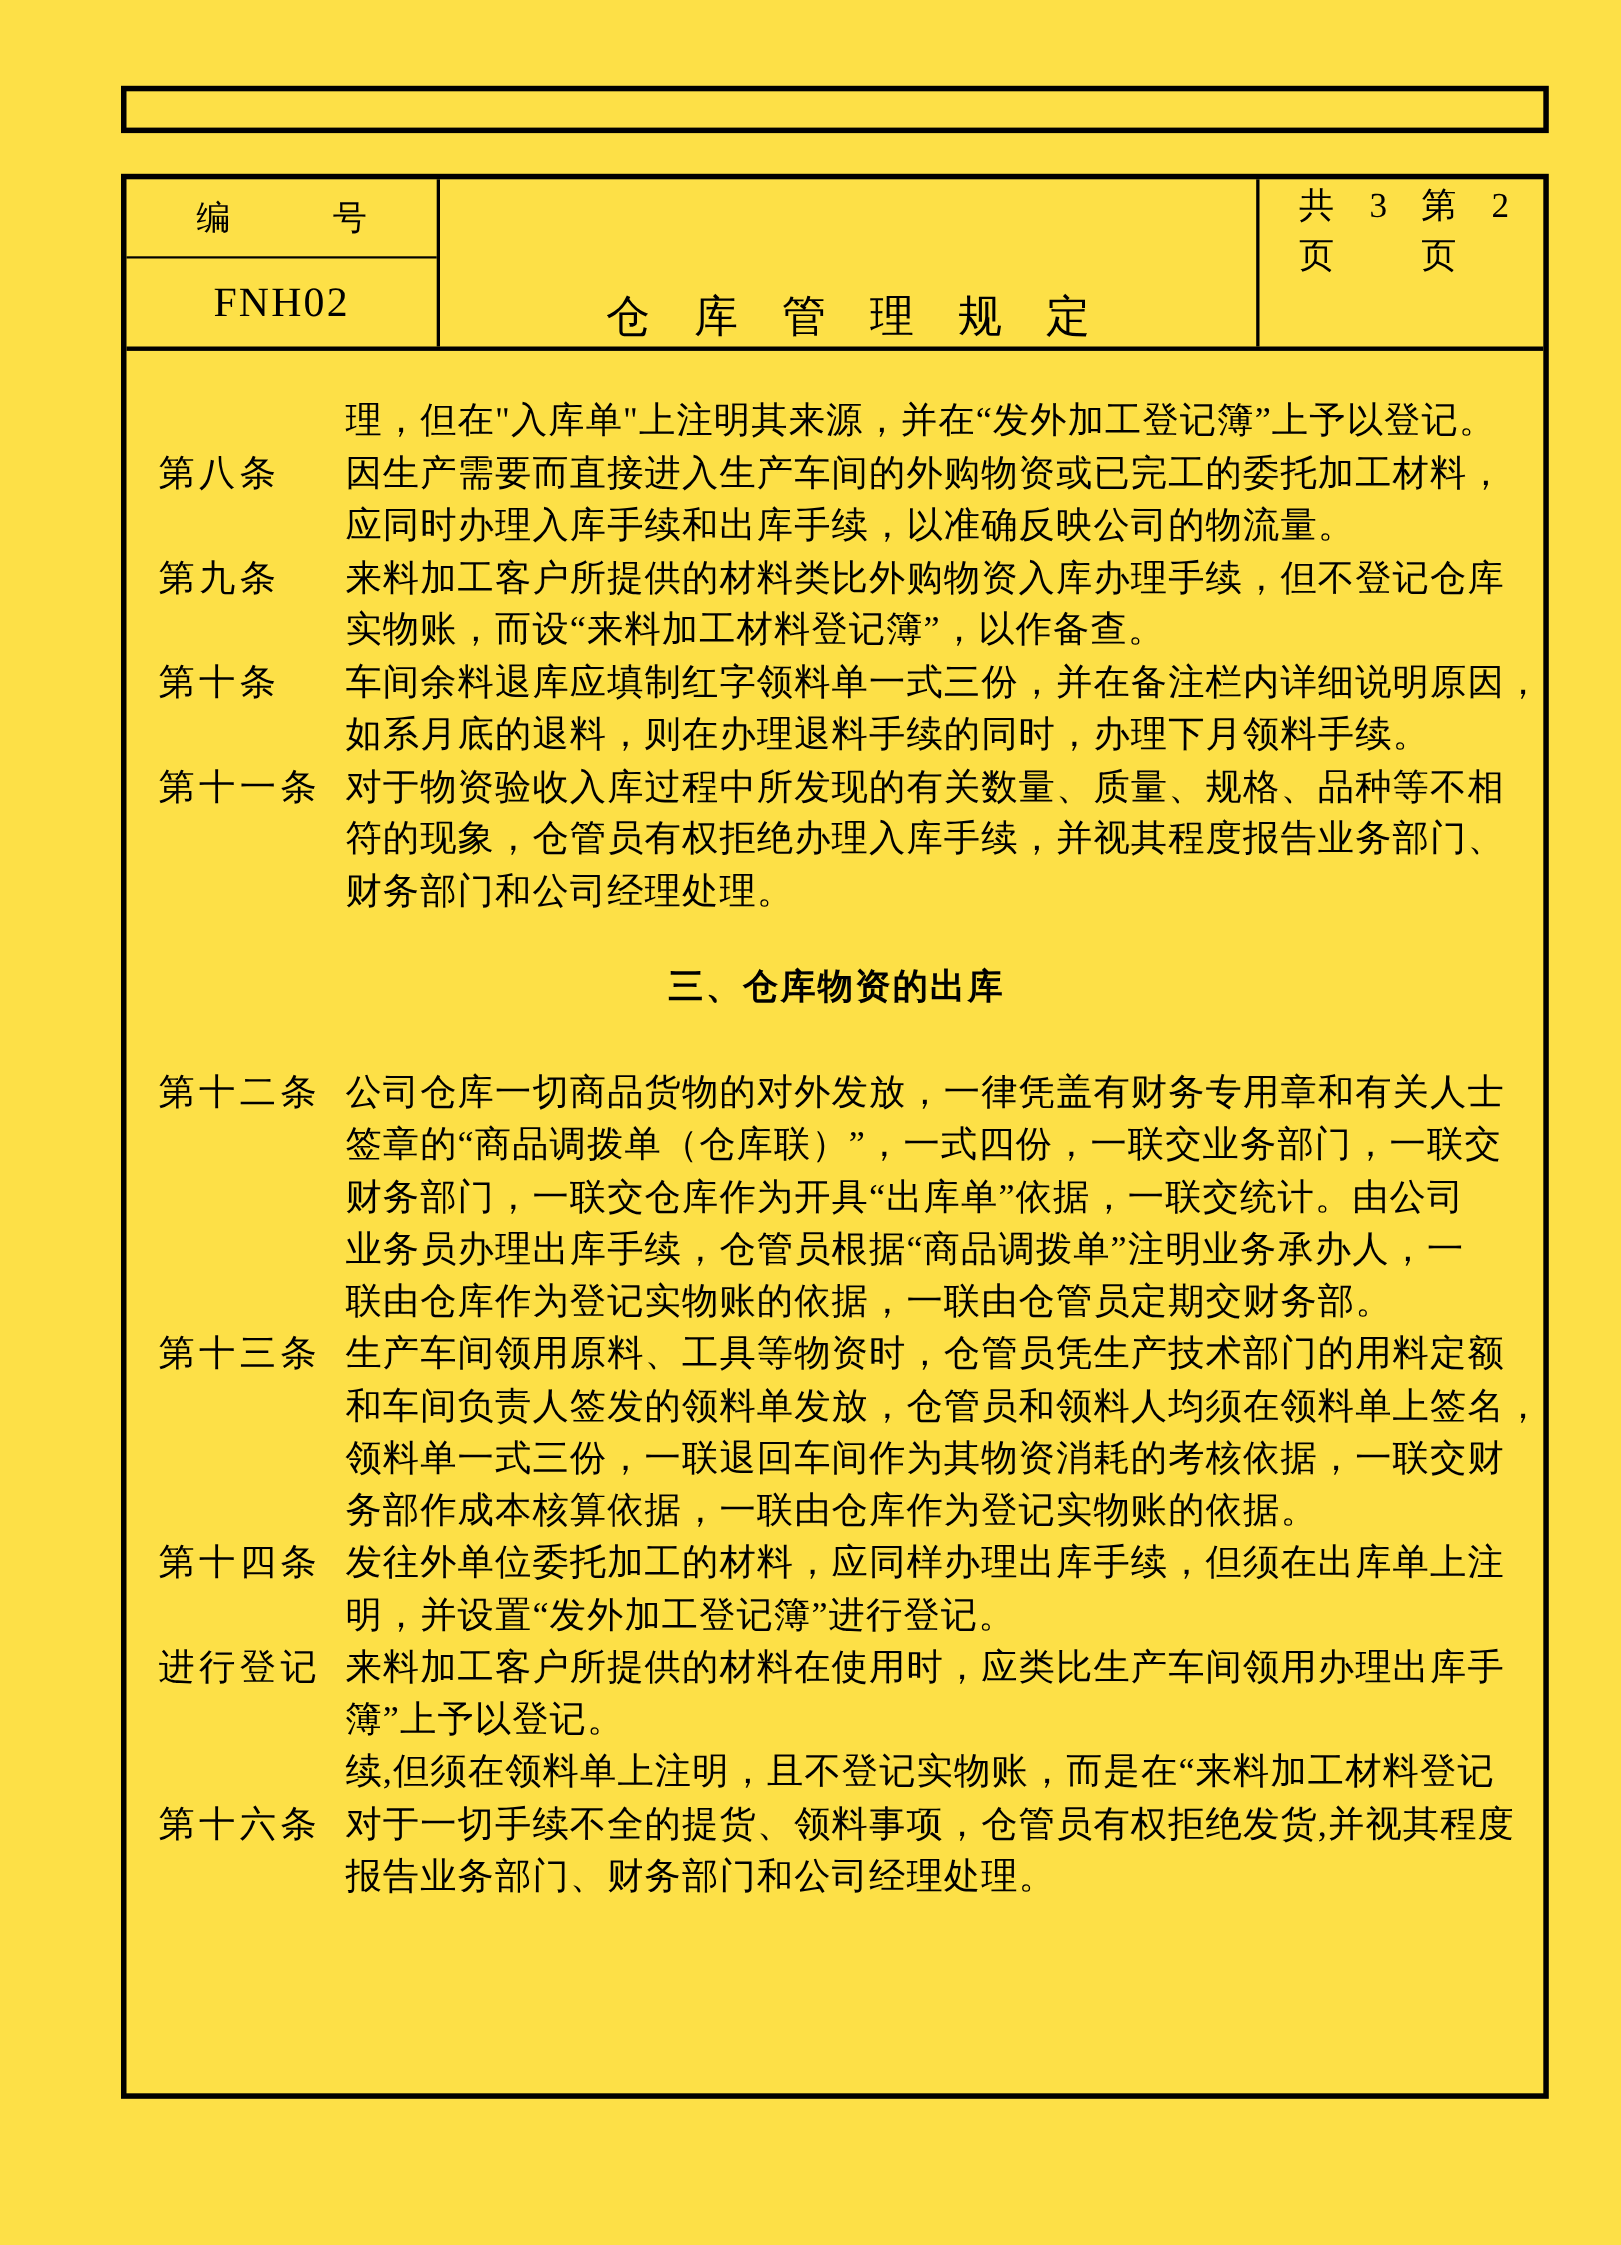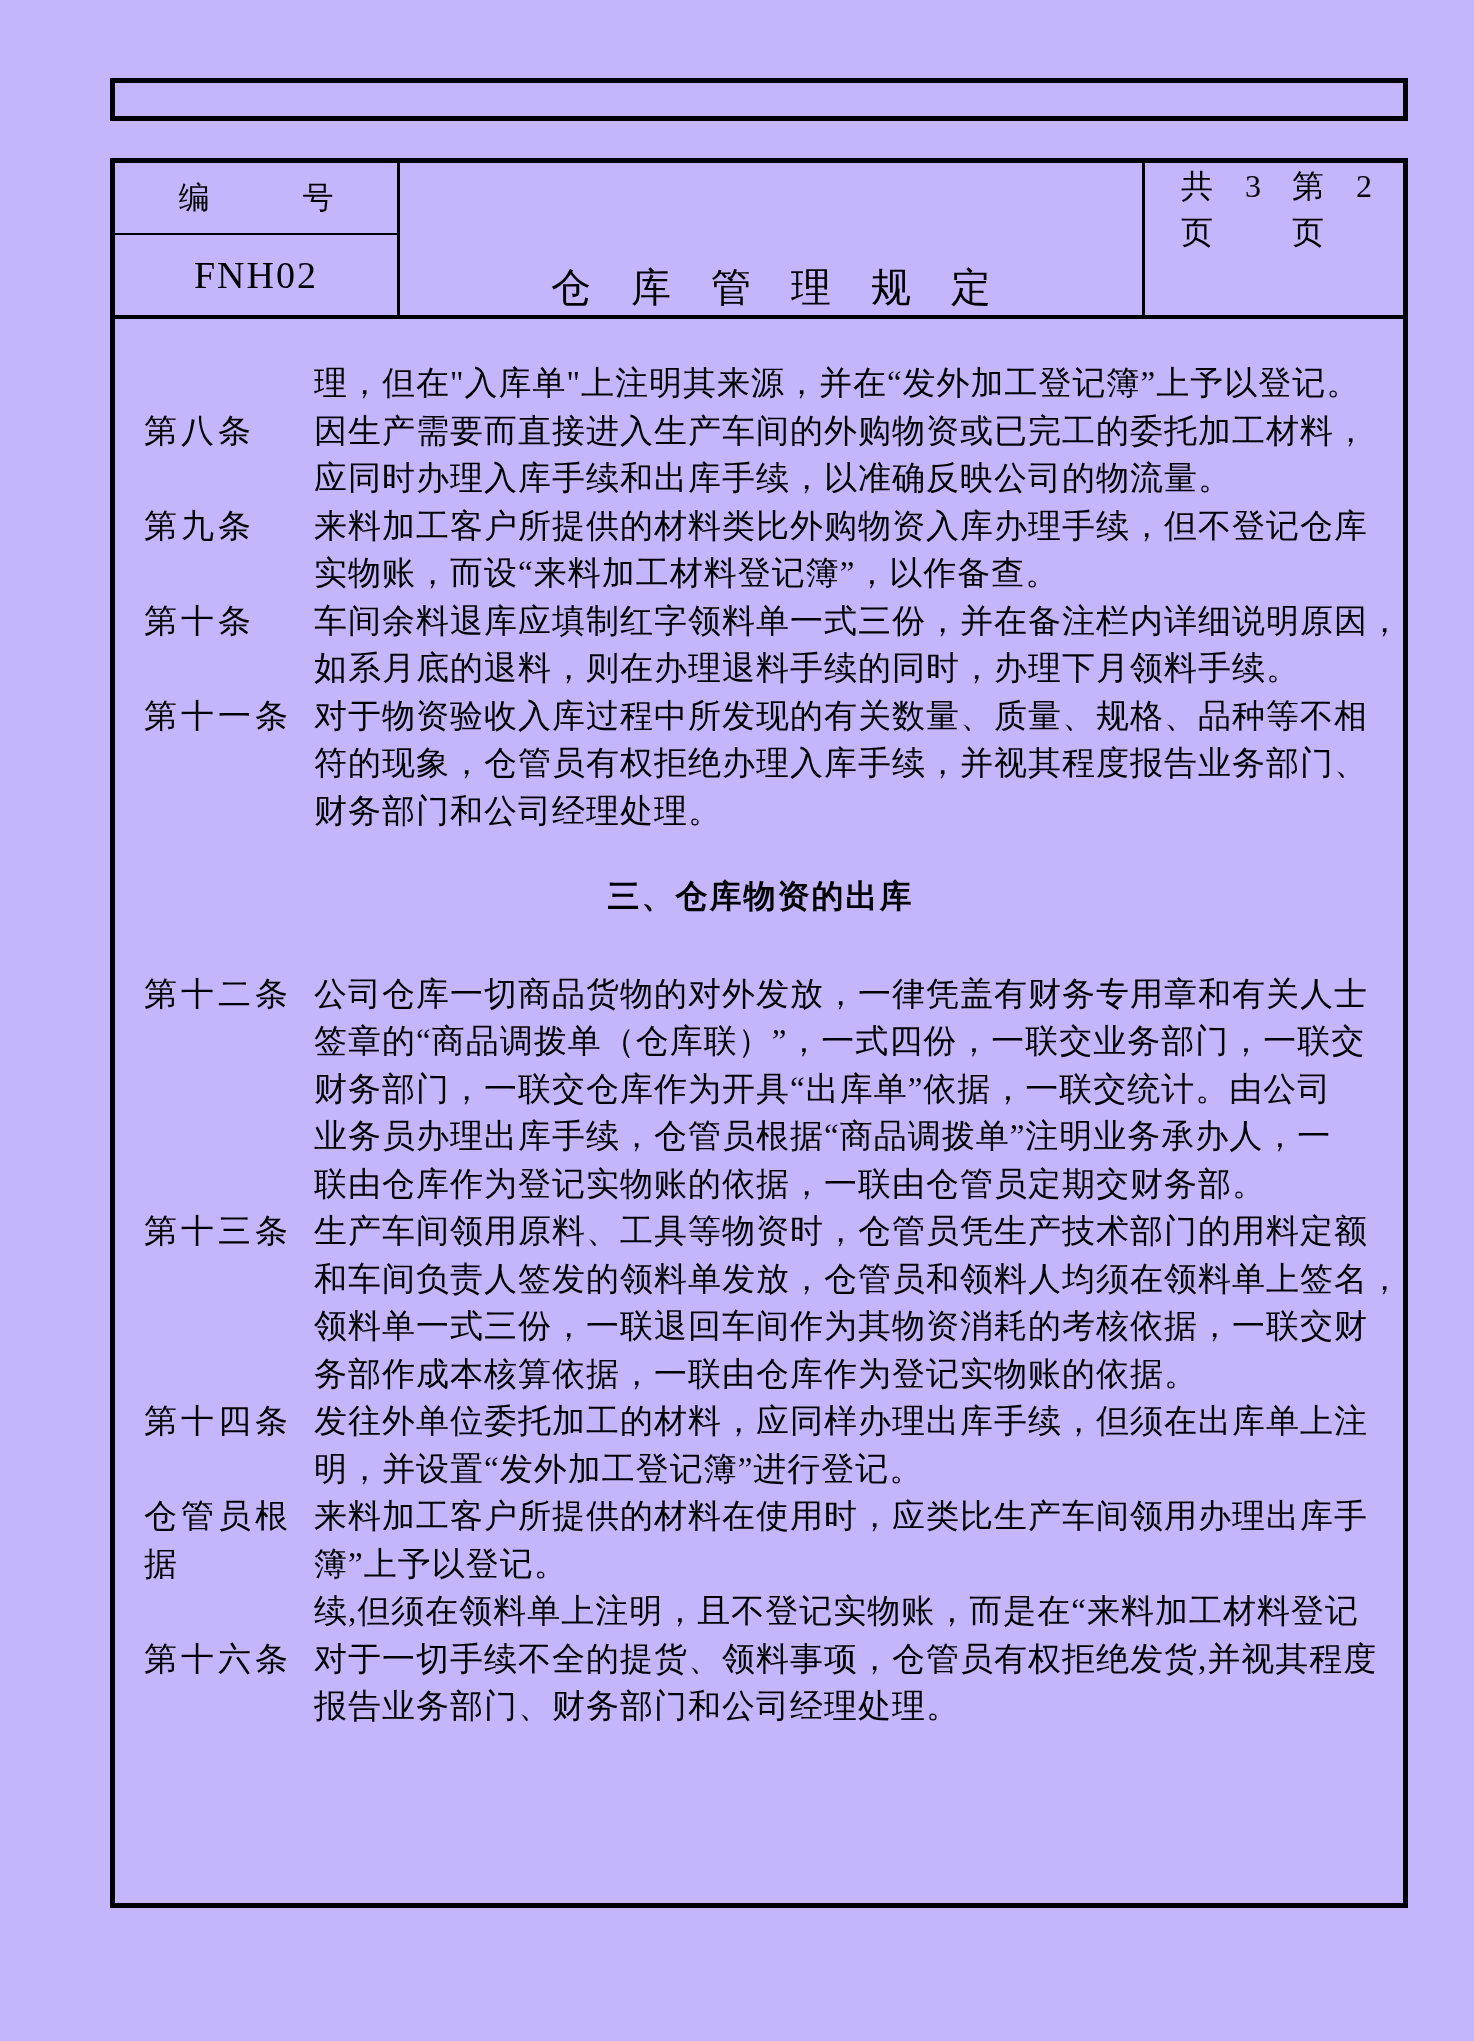--- a/index.html
+++ b/index.html
@@ -4,21 +4,21 @@
 <style>
   html, body {
     margin: 0;
     padding: 0;
     background: #ffffff;
   }
   .page {
     position: relative;
     width: 1474px;
     height: 2041px;
-    background: #c4b5fd;
+    background: #fde047;
     color: #000000;
     font-family: "Liberation Serif", "DejaVu Serif", serif;
     overflow: hidden;
     text-decoration: underline;
   }
   .top-box {
     position: absolute;
     left: 110px;
     top: 78px;
     width: 1298px;
@@ -204,21 +204,21 @@
           </div>
         </div>
         <div class="article">
           <div class="article-label">第十四条</div>
           <div class="article-content">
             <div class="text-line">发往外单位委托加工的材料，应同样办理出库手续，但须在出库单上注</div>
             <div class="text-line">明，并设置“发外加工登记簿”进行登记。</div>
           </div>
         </div>
         <div class="article">
-          <div class="article-label">仓管员根据</div>
+          <div class="article-label">进行登记</div>
           <div class="article-content">
             <div class="text-line">来料加工客户所提供的材料在使用时，应类比生产车间领用办理出库手</div>
             <div class="text-line">簿”上予以登记。</div>
             <div class="text-line">续,但须在领料单上注明，且不登记实物账，而是在“来料加工材料登记</div>
           </div>
         </div>
         <div class="article">
           <div class="article-label">第十六条</div>
           <div class="article-content">
             <div class="text-line">对于一切手续不全的提货、领料事项，仓管员有权拒绝发货,并视其程度</div>

